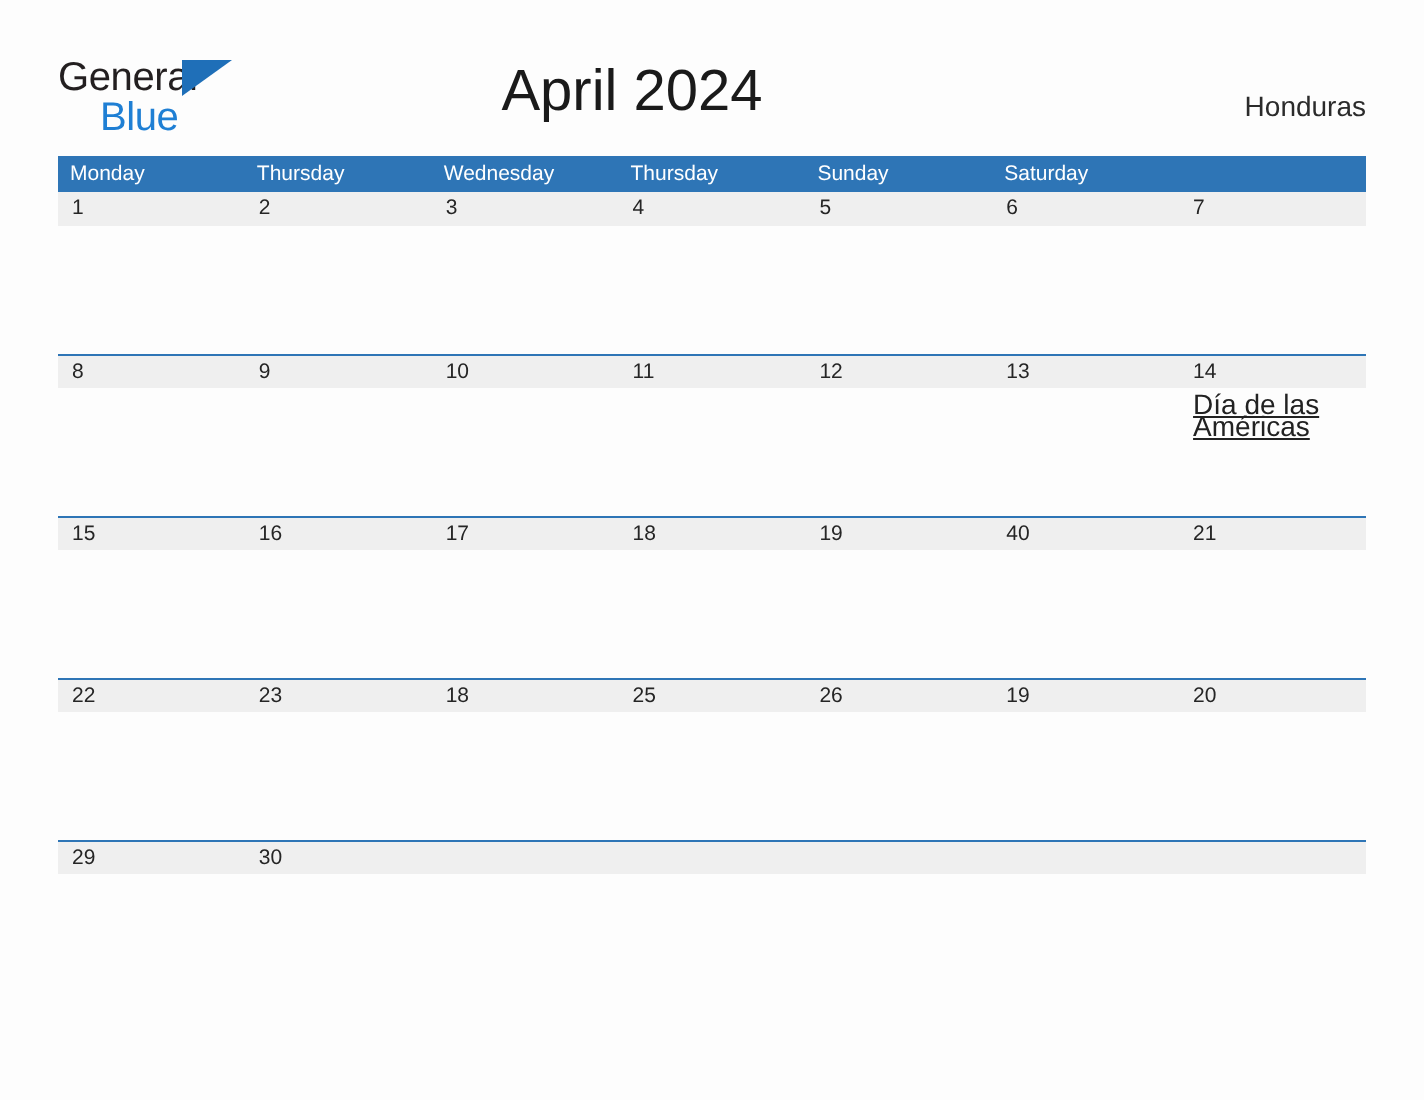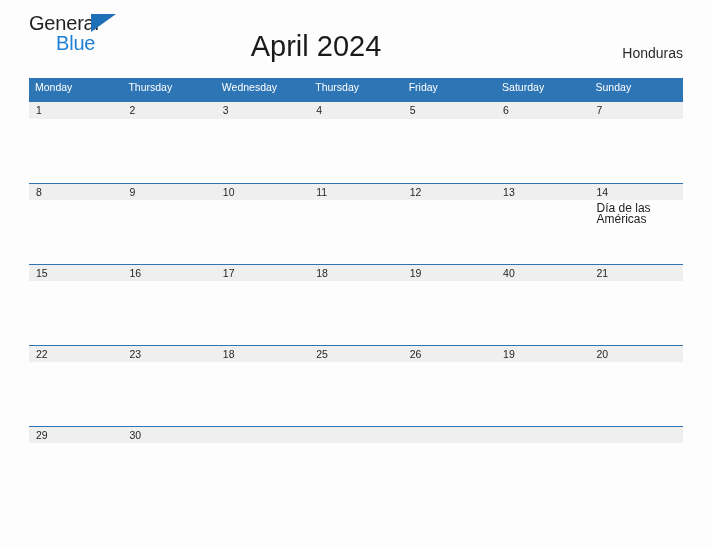--- a/index.html
+++ b/index.html
@@ -20,21 +20,21 @@
     position: absolute;
     left: 0;
     top: 0;
     width: 712px;
     height: 78px;
   }
 
   .brand-logo {
     position: absolute;
     left: 29px;
-    top: 12px;
+    top: 28px;
     width: 110px;
     height: 42px;
   }
   .brand-line-1 {
     position: absolute;
     left: 0;
     top: 0;
     font-size: 20px;
     letter-spacing: -0.2px;
     color: #231f20;
@@ -52,21 +52,20 @@
   }
   .brand-line-2 {
     position: absolute;
     left: 21px;
     top: 20px;
     font-size: 20px;
     letter-spacing: -0.2px;
     color: #1f7fd4;
     line-height: 22px;
     white-space: nowrap;
-    margin-left: 6px;
   }
 
   .calendar-title {
     position: absolute;
     left: 0;
     top: 29px;
     width: 632px;
     text-align: center;
     font-size: 29px;
     color: #1a1a1a;
@@ -88,21 +87,21 @@
   .calendar {
     position: absolute;
     left: 29px;
     top: 78px;
     width: 654px;
   }
 
   .weekday-row {
     display: flex;
     width: 654px;
-    height: 24px;
+    height: 18px;
     background: #2e75b6;
   }
   .weekday-cell {
     width: 93.428571px;
     height: 18px;
     line-height: 18px;
     color: #ffffff;
     font-size: 10.5px;
     padding-left: 6px;
     box-sizing: border-box;
@@ -139,24 +138,25 @@
     display: flex;
     width: 654px;
     height: 64px;
     background: #fdfdfd;
   }
   .event-cell {
     width: 93.428571px;
     height: 100%;
     padding: 3px 7px 0 7px;
     box-sizing: border-box;
-    font-size: 12px;
+    font-size: 14px;
     line-height: 11px;
     color: #222222;
     word-wrap: break-word;
+    text-decoration: underline;
   }
   .event-text {
     display: block;
   }
 </style>
 </head>
 <body>
 
 <div class="page-header">
 
@@ -171,23 +171,22 @@
   <div class="country-label">Honduras</div>
 
 </div>
 
 <div class="calendar">
   <div class="weekday-row" id="weekday-row">
       <div class="weekday-cell">Monday</div>
       <div class="weekday-cell">Thursday</div>
       <div class="weekday-cell">Wednesday</div>
       <div class="weekday-cell">Thursday</div>
-      <div class="weekday-cell">Friday</div>
+      <div class="weekday-cell">Sunday</div>
       <div class="weekday-cell">Saturday</div>
-      <div class="weekday-cell">Sunday</div>
     </div>
   <div id="week-rows">
       <div class="week-row">
         <div class="day-band">
           <div class="day-number-cell">1</div>
           <div class="day-number-cell">2</div>
           <div class="day-number-cell">3</div>
           <div class="day-number-cell">4</div>
           <div class="day-number-cell">5</div>
           <div class="day-number-cell">6</div>

